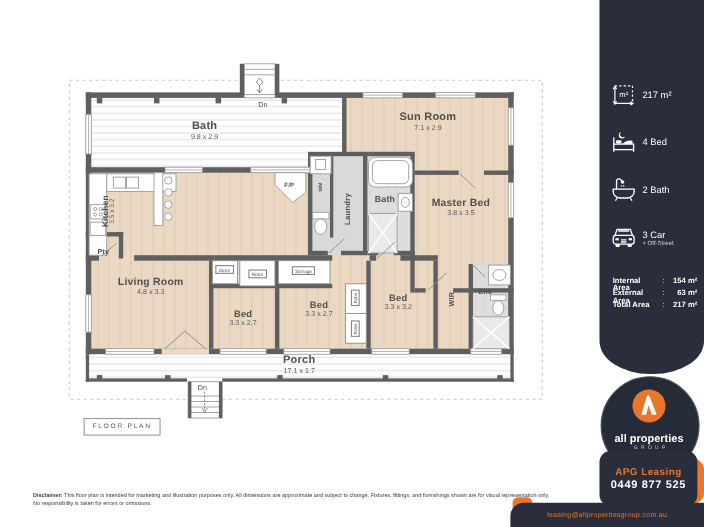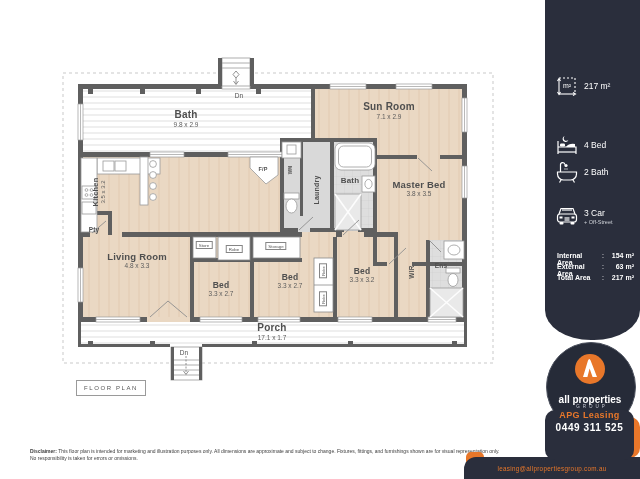--- a/index.html
+++ b/index.html
@@ -36,21 +36,21 @@
   .arow .av{width:27px;text-align:right;}
   .logo-circle{position:absolute;left:546px;top:342px;width:88px;height:88px;border-radius:50%;
        background:#262b38;border:1px solid #4c515e;z-index:11;}
   .logo-text{position:absolute;left:590px;top:394px;transform:translateX(-50%);color:#fff;
        font-size:10px;font-weight:600;z-index:12;white-space:nowrap;}
   .logo-group{position:absolute;left:592px;top:404px;transform:translateX(-50%);color:#c9ccd4;
        font-size:4.5px;letter-spacing:3px;z-index:12;white-space:nowrap;}
   .accent-a{position:absolute;left:560px;top:417px;width:80px;height:41px;background:#e8772a;border-radius:10px;z-index:13;}
   .accent-b{position:absolute;left:466px;top:452px;width:18px;height:14px;background:#e8772a;border-radius:5px;z-index:13;}
   .contact-box{position:absolute;left:545px;top:410px;width:89px;height:50px;background:#2a2e3c;
-       border-radius:10px;z-index:14;display:flex;flex-direction:column;align-items:center;}
+       border-radius:10px;z-index:14;display:flex;flex-direction:column;align-items:center;justify-content:center;}
   .contact-agency{font-size:9px;font-weight:700;color:#e8772a;letter-spacing:.4px;}
   .contact-phone{font-size:10px;font-weight:700;color:#fff;margin-top:2px;letter-spacing:.6px;}
   .email-bar{position:absolute;left:464px;top:457px;width:176px;height:22px;background:#2a2e3c;
        border-radius:12px 0 0 0;z-index:13;display:flex;align-items:center;justify-content:center;}
   .email-txt{font-size:6.3px;color:#e8772a;letter-spacing:.3px;}
   
   .disclaimer{position:absolute;left:30px;top:448px;width:500px;font-size:5px;line-height:7px;color:#3c3c3c;z-index:5;}
   .disclaimer b{font-weight:700;}
 </style>
 </head>
@@ -330,21 +330,21 @@
         <line x1="4" y1="20" x2="20" y2="20"></line>
           <polyline points="18,18.5 20.5,20 18,21.5"></polyline>
         <line x1="4" y1="4" x2="20" y2="4" stroke-dasharray="2,2"></line>
           <line x1="20" y1="4" x2="20" y2="20" stroke-dasharray="2,2"></line>
       </g>
       <text x="8" y="14" font-size="7" fill="#fff" font-family="Liberation Sans,sans-serif">m²</text>
     </svg>
     <span class="stxt">217 m²</span>
   </div>
 
-  <div class="stat" style="top:132px">
+  <div class="stat" style="top:116px">
     <svg class="sicon" width="24" height="24" viewBox="0 0 24 24">
       <g stroke="#fff" stroke-width="1.2" fill="none">
         <line x1="3" y1="8" x2="3" y2="21"></line>
         <path d="M3,14 H21 V19"></path>
           <line x1="3" y1="19" x2="21" y2="19"></line>
         <line x1="21" y1="19" x2="21" y2="21"></line>
         <rect x="5" y="10.5" width="5" height="3" rx="1.2" fill="#fff" stroke="none"></rect>
         <path d="M11,14 L20,14 L20,11 Q14,10 11,14 Z" fill="#fff" stroke="none"></path>
       </g>
       <path d="M10,3 a3,3 0 1,0 3.4,3.8 a2.6,2.6 0 1,1 -3.4,-3.8 Z" fill="#fff"></path>
@@ -411,21 +411,21 @@
   <div class="logo-text">all properties</div>
   <div class="logo-group">GROUP</div>
 
   <div class="accent-a"></div>
   <div class="accent-b"></div>
   <div class="email-bar">
     <span class="email-txt">leasing@allpropertiesgroup.com.au</span>
   </div>
   <div class="contact-box">
     <span class="contact-agency">APG Leasing</span>
-    <span class="contact-phone">0449 311 525</span>
+    <span class="contact-phone">0449 877 525</span>
   </div>
 
   <div class="disclaimer">
     <b>Disclaimer:</b><span> This floor plan is intended for marketing and illustration purposes only. All dimensions are approximate and subject to change. Fixtures, fittings, and furnishings shown are for visual representation only.</span><br>
     <span>No responsibility is taken for errors or omissions.</span>
   </div>
 
 </div>
 
 </body></html>

